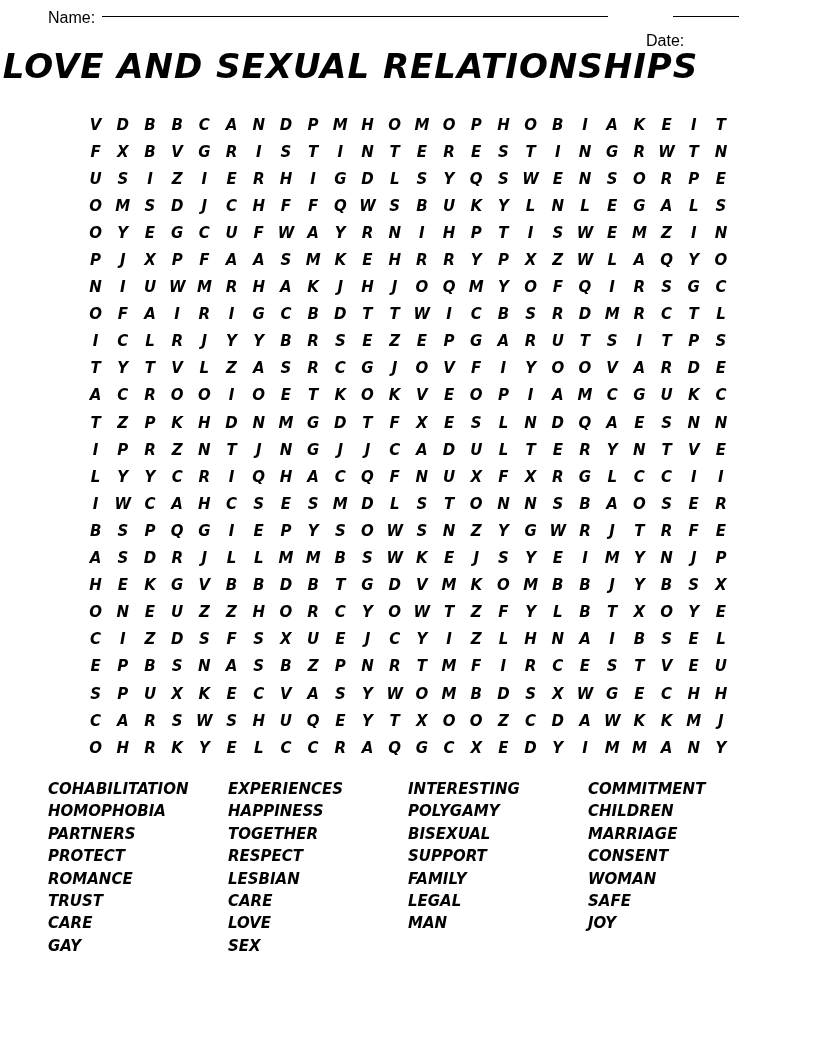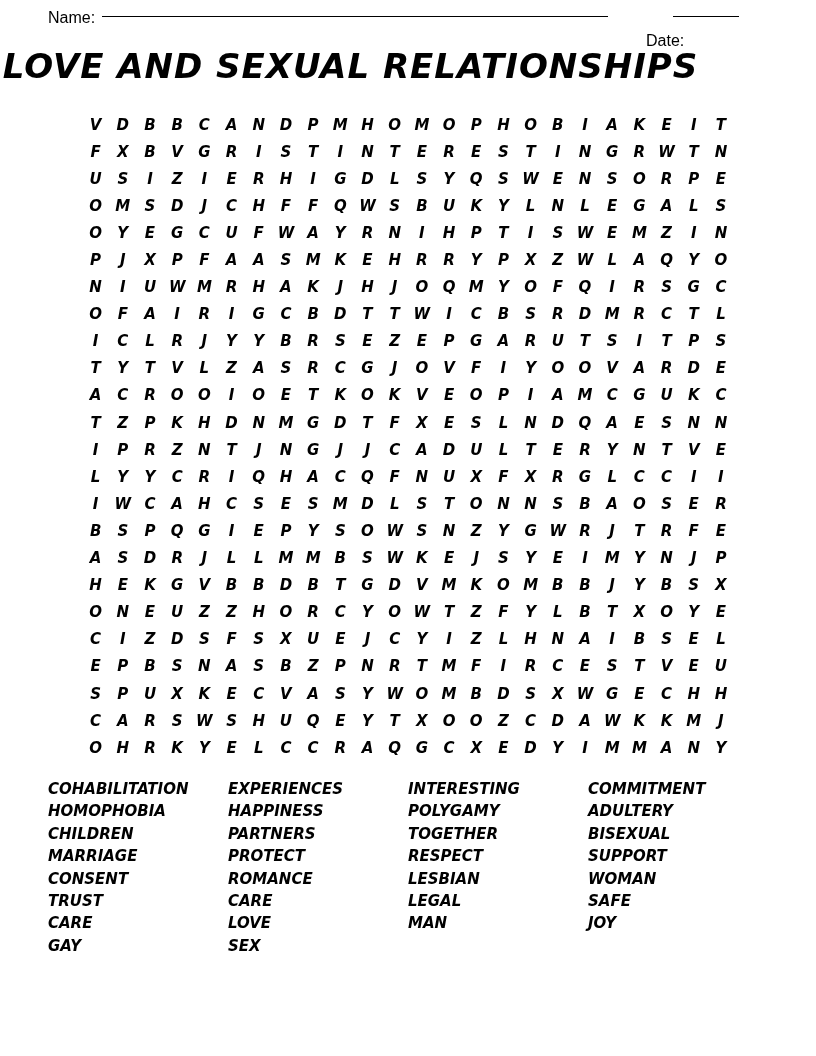--- a/index.html
+++ b/index.html
@@ -630,32 +630,32 @@
   </div>
 
 <div class="wordlist" id="wordlist">
     <div class="word">COHABILITATION</div>
     <div class="word">EXPERIENCES</div>
     <div class="word">INTERESTING</div>
     <div class="word">COMMITMENT</div>
     <div class="word">HOMOPHOBIA</div>
     <div class="word">HAPPINESS</div>
     <div class="word">POLYGAMY</div>
-    <div class="word">ADULTERY</div>
     <div class="word">CHILDREN</div>
     <div class="word">PARTNERS</div>
     <div class="word">TOGETHER</div>
     <div class="word">BISEXUAL</div>
     <div class="word">MARRIAGE</div>
     <div class="word">PROTECT</div>
     <div class="word">RESPECT</div>
     <div class="word">SUPPORT</div>
     <div class="word">CONSENT</div>
     <div class="word">ROMANCE</div>
     <div class="word">LESBIAN</div>
+    <div class="word">FAMILY</div>
     <div class="word">WOMAN</div>
     <div class="word">TRUST</div>
     <div class="word">CARE</div>
     <div class="word">LEGAL</div>
     <div class="word">SAFE</div>
     <div class="word">CARE</div>
     <div class="word">LOVE</div>
     <div class="word">MAN</div>
     <div class="word">JOY</div>
     <div class="word">GAY</div>

